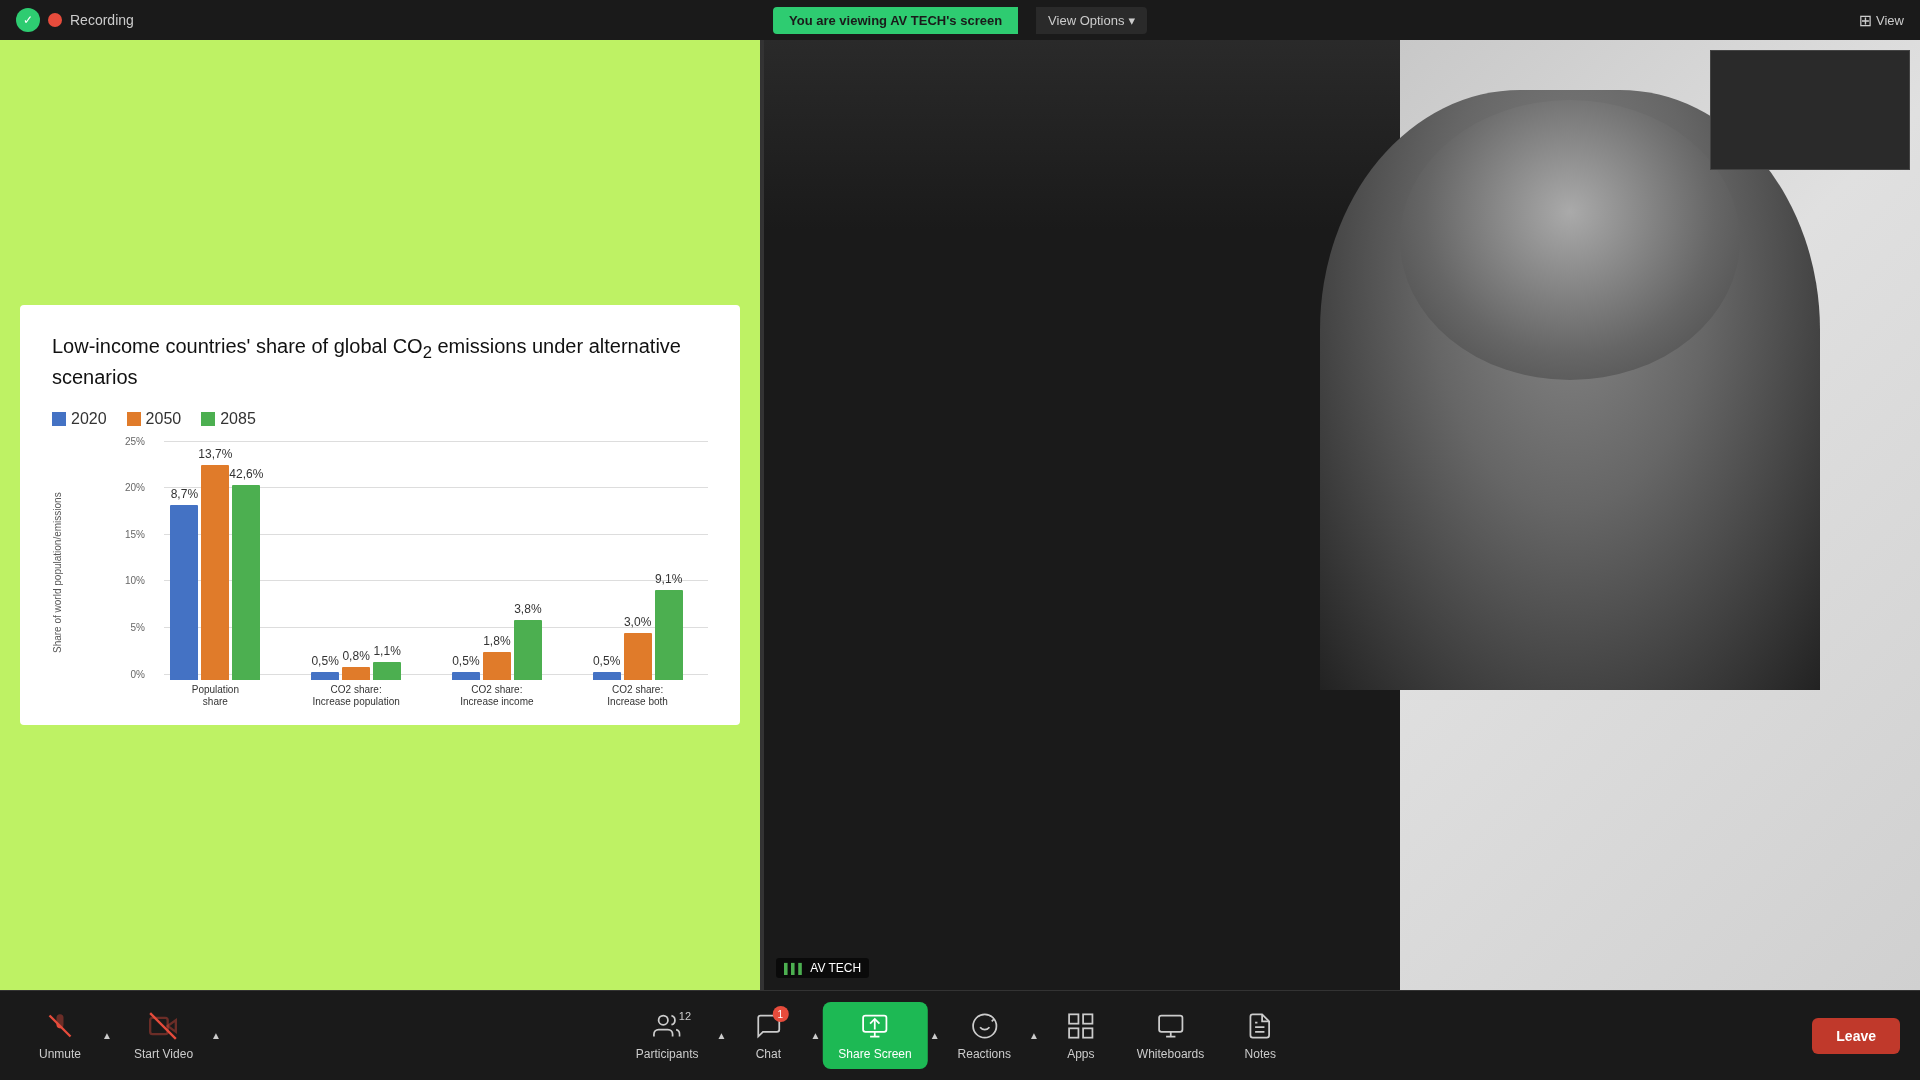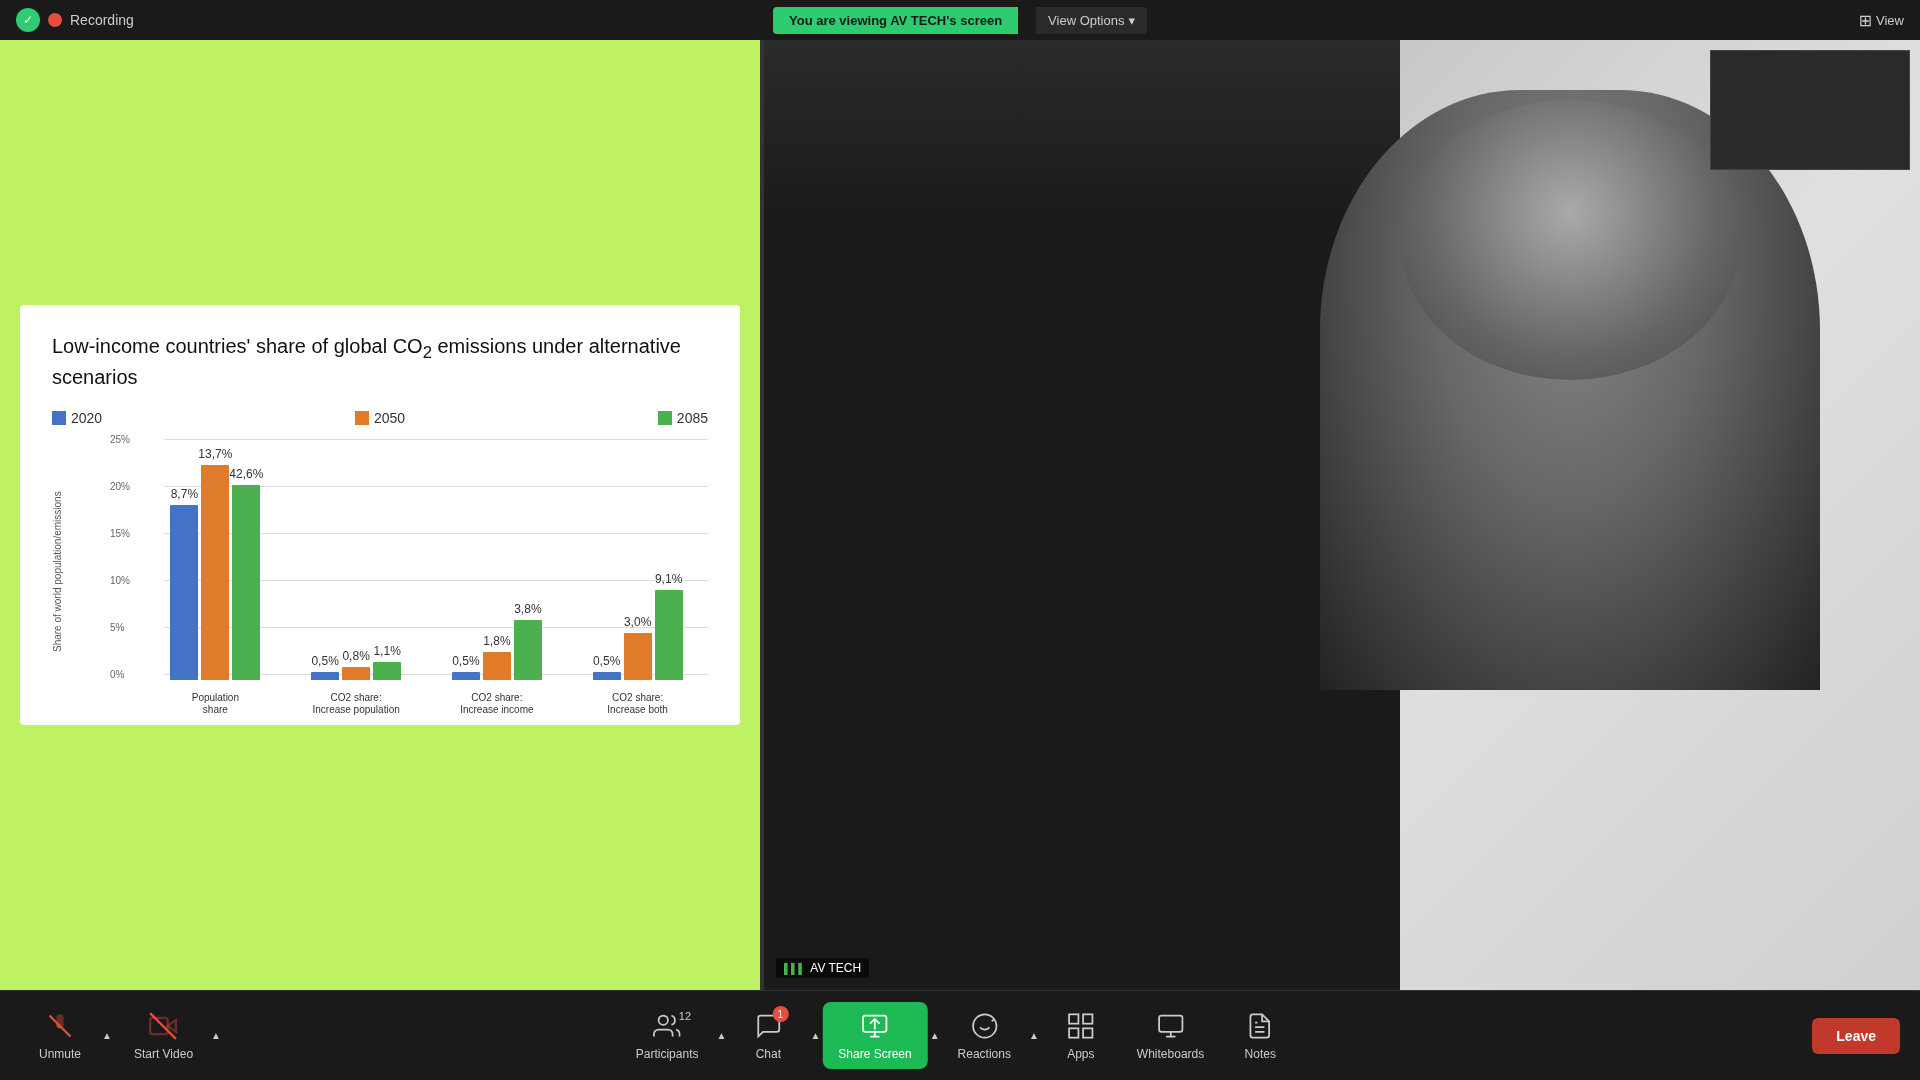--- a/index.html
+++ b/index.html
@@ -121,23 +121,23 @@
     }
     #chart-area {
       display: flex;
       flex-direction: column;
       width: 100%;
       height: 300px;
     }
     #legend {
       display: flex;
       gap: 20px;
-      justify-content: space-between;
+      justify-content: flex-start;
       margin-bottom: 8px;
-      font-size: 14px;
+      font-size: 16px;
       color: #333;
     }
     .legend-item {
       display: flex; align-items: center; gap: 5px;
     }
     .legend-color {
       width: 14px; height: 14px;
     }
     #chart-body {
       display: flex;
@@ -161,21 +161,21 @@
     }
     .grid-line {
       display: flex;
       align-items: center;
       position: relative;
     }
     .grid-line-label {
       font-size: 10px;
       color: #666;
       width: 35px;
-      text-align: left;
+      text-align: right;
       margin-right: 19px;
       flex-shrink: 0;
     }
     .grid-line-rule {
       flex: 1;
       height: 1px;
       background: #ddd;
     }
     #bars-area {
       position: absolute;
@@ -220,21 +220,21 @@
       display: flex;
       justify-content: space-around;
       align-items: flex-start;
     }
     .x-label {
       font-size: 10px;
       color: #333;
       text-align: center;
       width: 90px;
       line-height: 1.2;
-      padding-top: 12px;
+      padding-top: 4px;
     }
 
     
     #divider {
       width: 4px;
       height: 100%;
       background: #333;
       flex-shrink: 0;
     }
 

